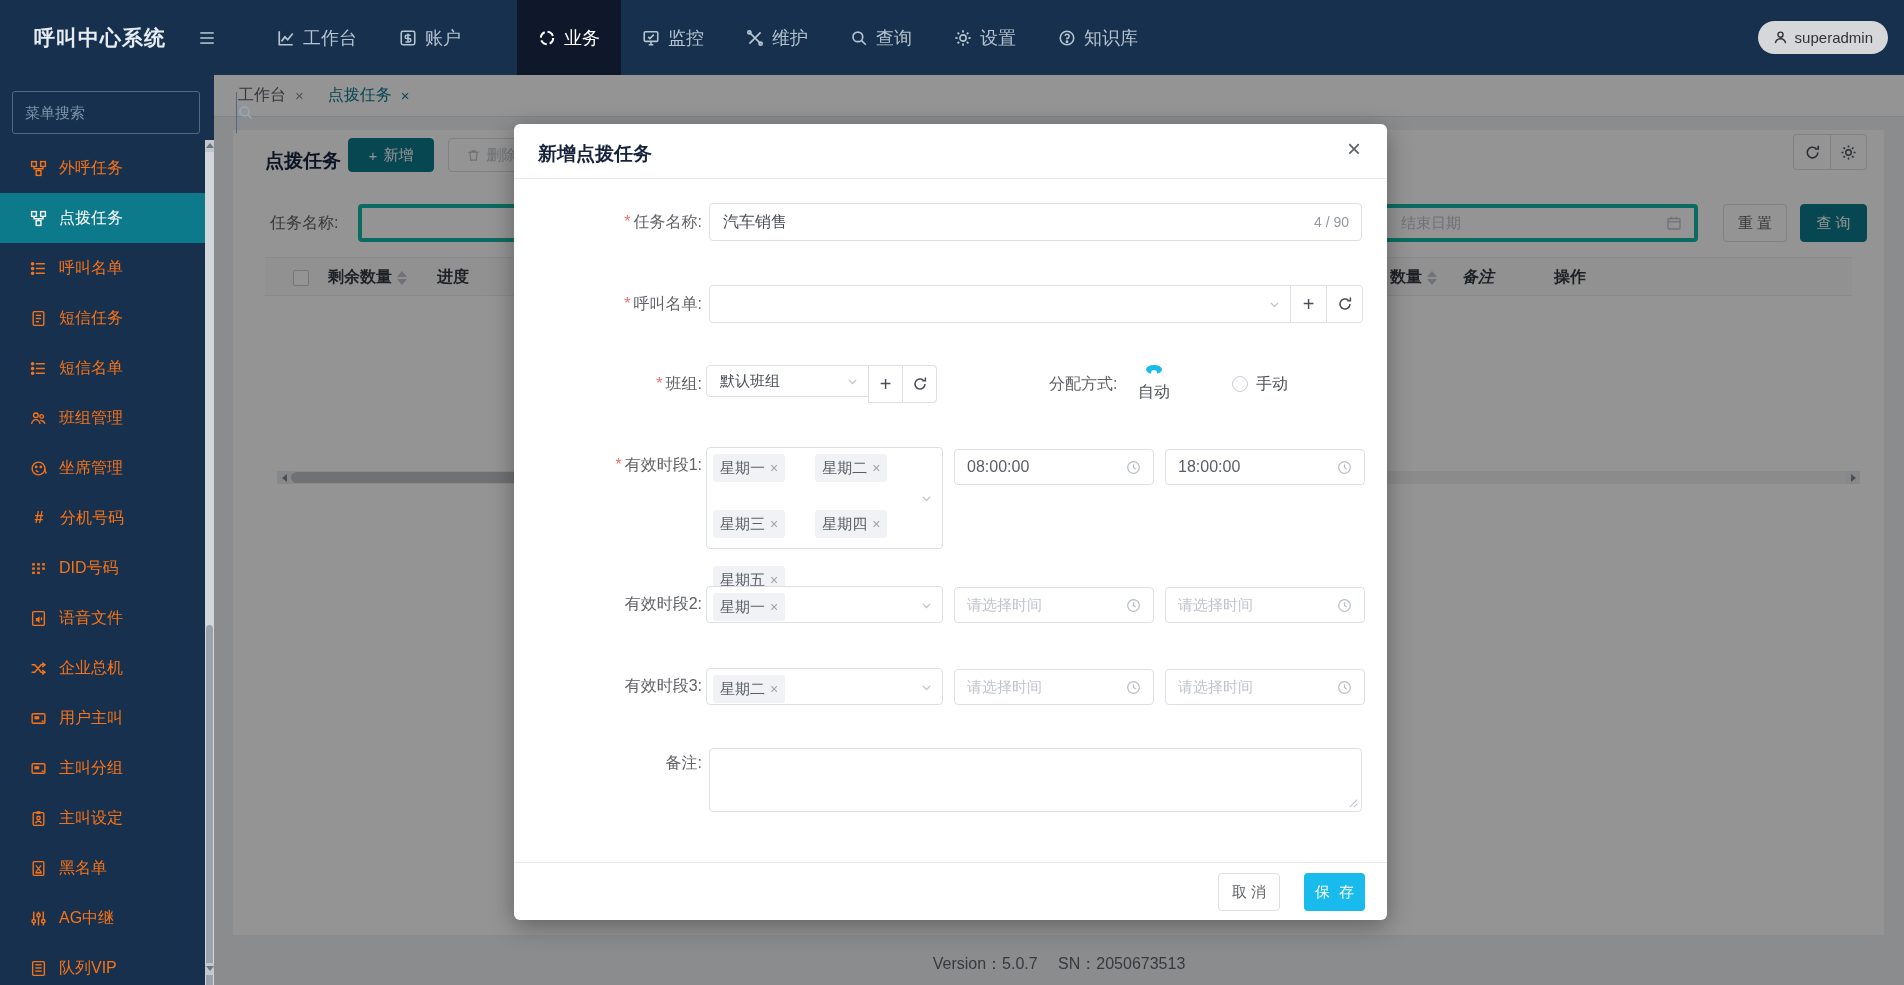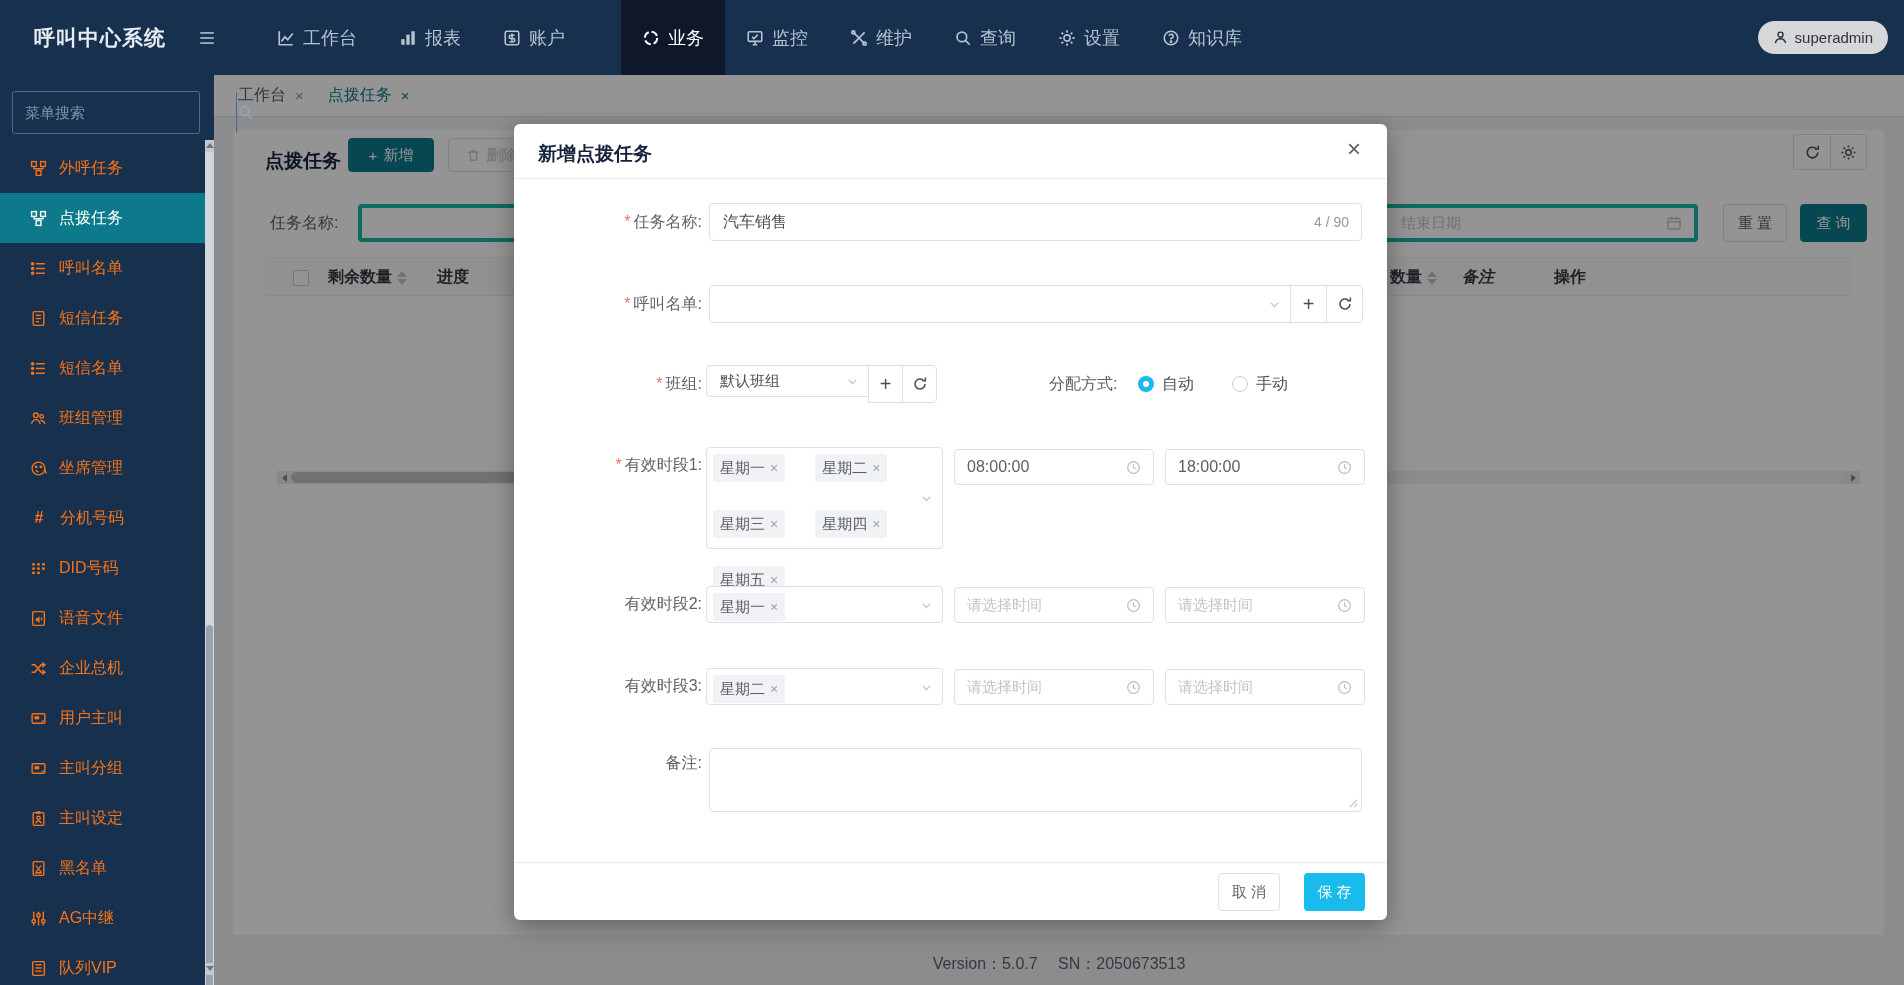--- a/index.html
+++ b/index.html
@@ -96,21 +96,21 @@
   .timebox .clk { margin-left:auto; color:#b6bcc4; }
   .radio { display:flex; align-items:center; gap:8px; cursor:pointer; }
   .rdot { width:16px; height:16px; border-radius:50%; }
   .rdot.on { background:#18bbec; position:relative; }
   .rdot.on::after { content:""; position:absolute; left:5px; top:5px; width:6px; height:6px; background:#fff; border-radius:50%; }
   .rdot.off { background:#fff; border:1px solid #c8ccd4; }
   .rlabel { font-size:16px; color:#4a4f57; }
   .m-footer { position:absolute; left:0; right:0; top:738px; bottom:0; border-top:1px solid #e8eaed; }
   .m-btn { position:absolute; top:10px; height:38px; border-radius:4px; display:flex; align-items:center; justify-content:center; font-size:15px; cursor:pointer; }
   .m-btn.plain { border:1px solid #dcdfe6; background:#fff; color:#606266; }
-  .m-btn.save { background:#18bbec; color:#fff; }
+  .m-btn.save { background:#18bbec; color:#fff;font-family:Liberation Mono, monospace; }
   .resize-h { position:absolute; right:3px; bottom:3px; color:#c0c4cc; }
 </style>
 </head>
 <body>
 
 <div class="canvas">
 
   <header class="topnav">
     <div class="logo">呼叫中心系统</div>
     <span class="collapse">
@@ -124,30 +124,20 @@
     </span>
     <nav class="navitems">
       <div class="navitem">
         <span>
             <svg width="18" height="18" viewBox="0 0 16 16" fill="none" stroke="currentColor" stroke-width="1.5">
               <path d="M2 2v12h12"></path>
               <path d="M4 11l3-4 2.5 2.5L14 4"></path>
             </svg>
           </span>
         <span>工作台</span>
-      </div>
-      <div class="navitem">
-        <span>
-            <svg width="18" height="18" viewBox="0 0 16 16" fill="currentColor">
-              <rect x="2" y="9" width="3" height="5"></rect>
-              <rect x="6.5" y="5" width="3" height="9"></rect>
-              <rect x="11" y="2" width="3" height="12"></rect>
-            </svg>
-          </span>
-        <span>报表</span>
       </div>
       <div class="navitem">
         <span>
             <svg width="18" height="18" viewBox="0 0 16 16" fill="none" stroke="currentColor" stroke-width="1.4">
               <rect x="2" y="2" width="12" height="12" rx="1.5"></rect>
               <path d="M8 4v8M10.3 5.5H7A1.5 1.5 0 0 0 7 8.5h2a1.5 1.5 0 0 1 0 3H5.7"></path>
             </svg>
           </span>
         <span>账户</span>
       </div>
@@ -619,21 +609,21 @@
       </div>
     <div class="sq-btn" style="left:388px; top:241px; width:35px; height:38px; border-radius:0 4px 4px 0;">
       <span>
           <svg width="16" height="16" viewBox="0 0 16 16" fill="none" stroke="currentColor" stroke-width="1.5">
             <path d="M13 8a5 5 0 1 1-1.7-3.75"></path>
             <path d="M13.4 1.6v3.1h-3.1"></path>
           </svg>
         </span>
     </div>
     <div class="abs" style="left:535px; top:241px; height:38px; display:flex; align-items:center; font-size:16px; color:#606266;">分配方式:</div>
-    <div class="abs radio" style="left:624px; top:241px; height:38px;">
+    <div class="abs radio" style="left:624px; top:241px; height:38px;flex-direction:column;">
       <span class="rdot on"></span>
       <span class="rlabel">自动</span>
     </div>
     <div class="abs radio" style="left:718px; top:241px; height:38px;">
       <span class="rdot off"></span>
       <span class="rlabel">手动</span>
     </div>
 
     <div class="m-label" style="top:323px; height:36px;">
       <span class="req">*</span>

